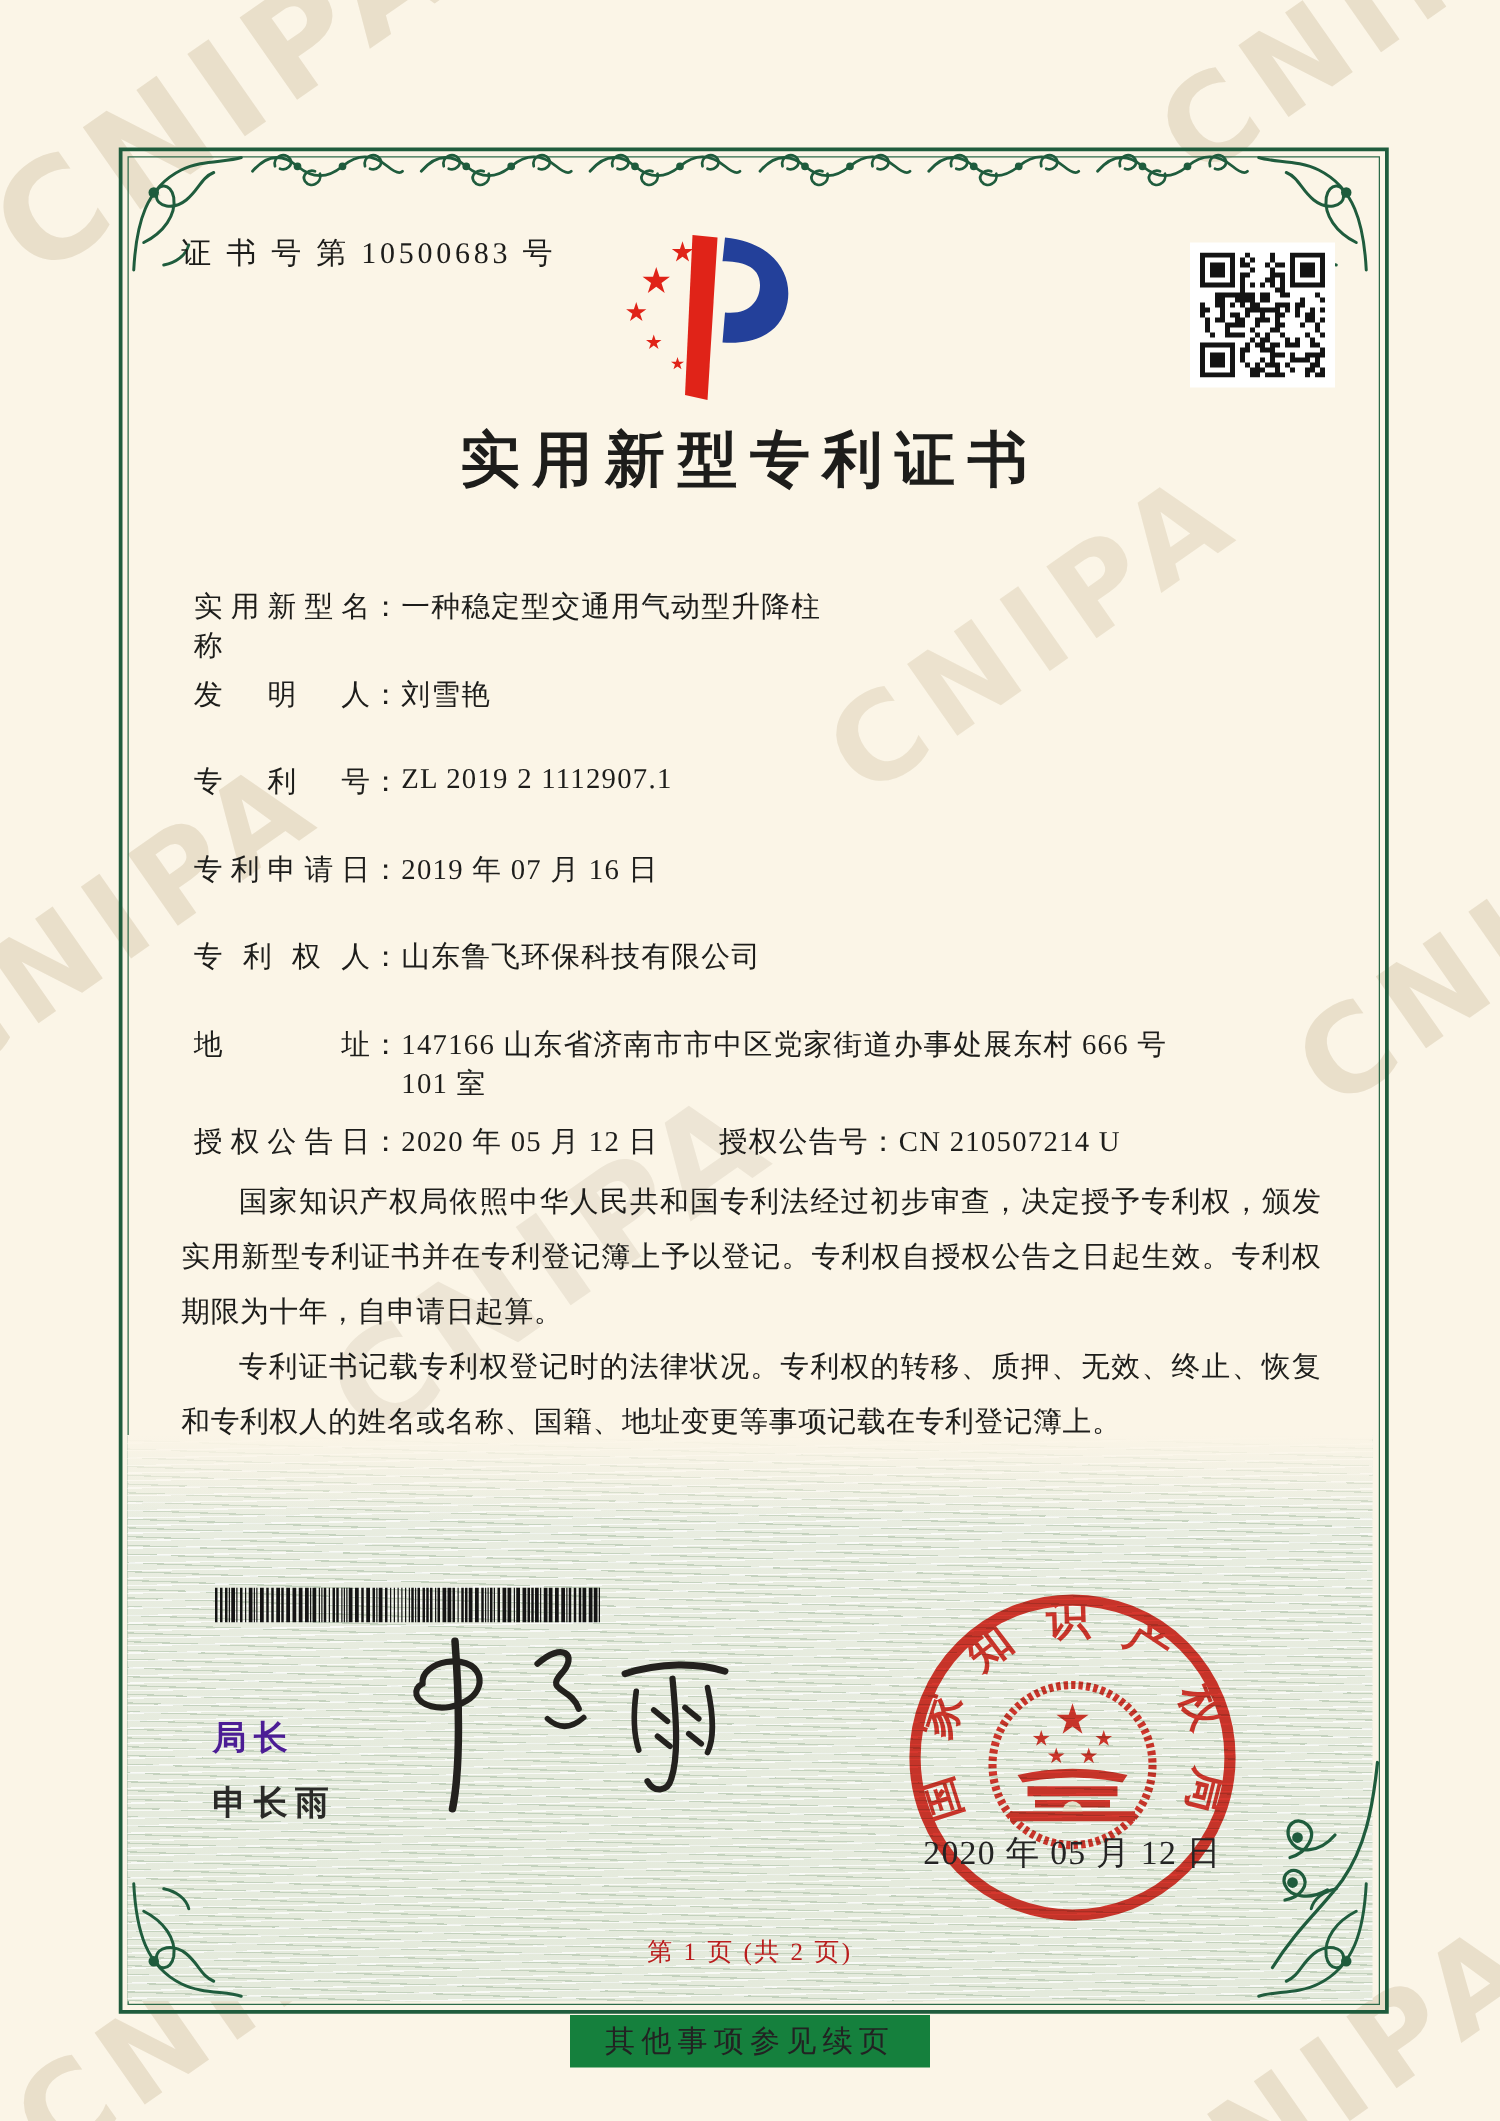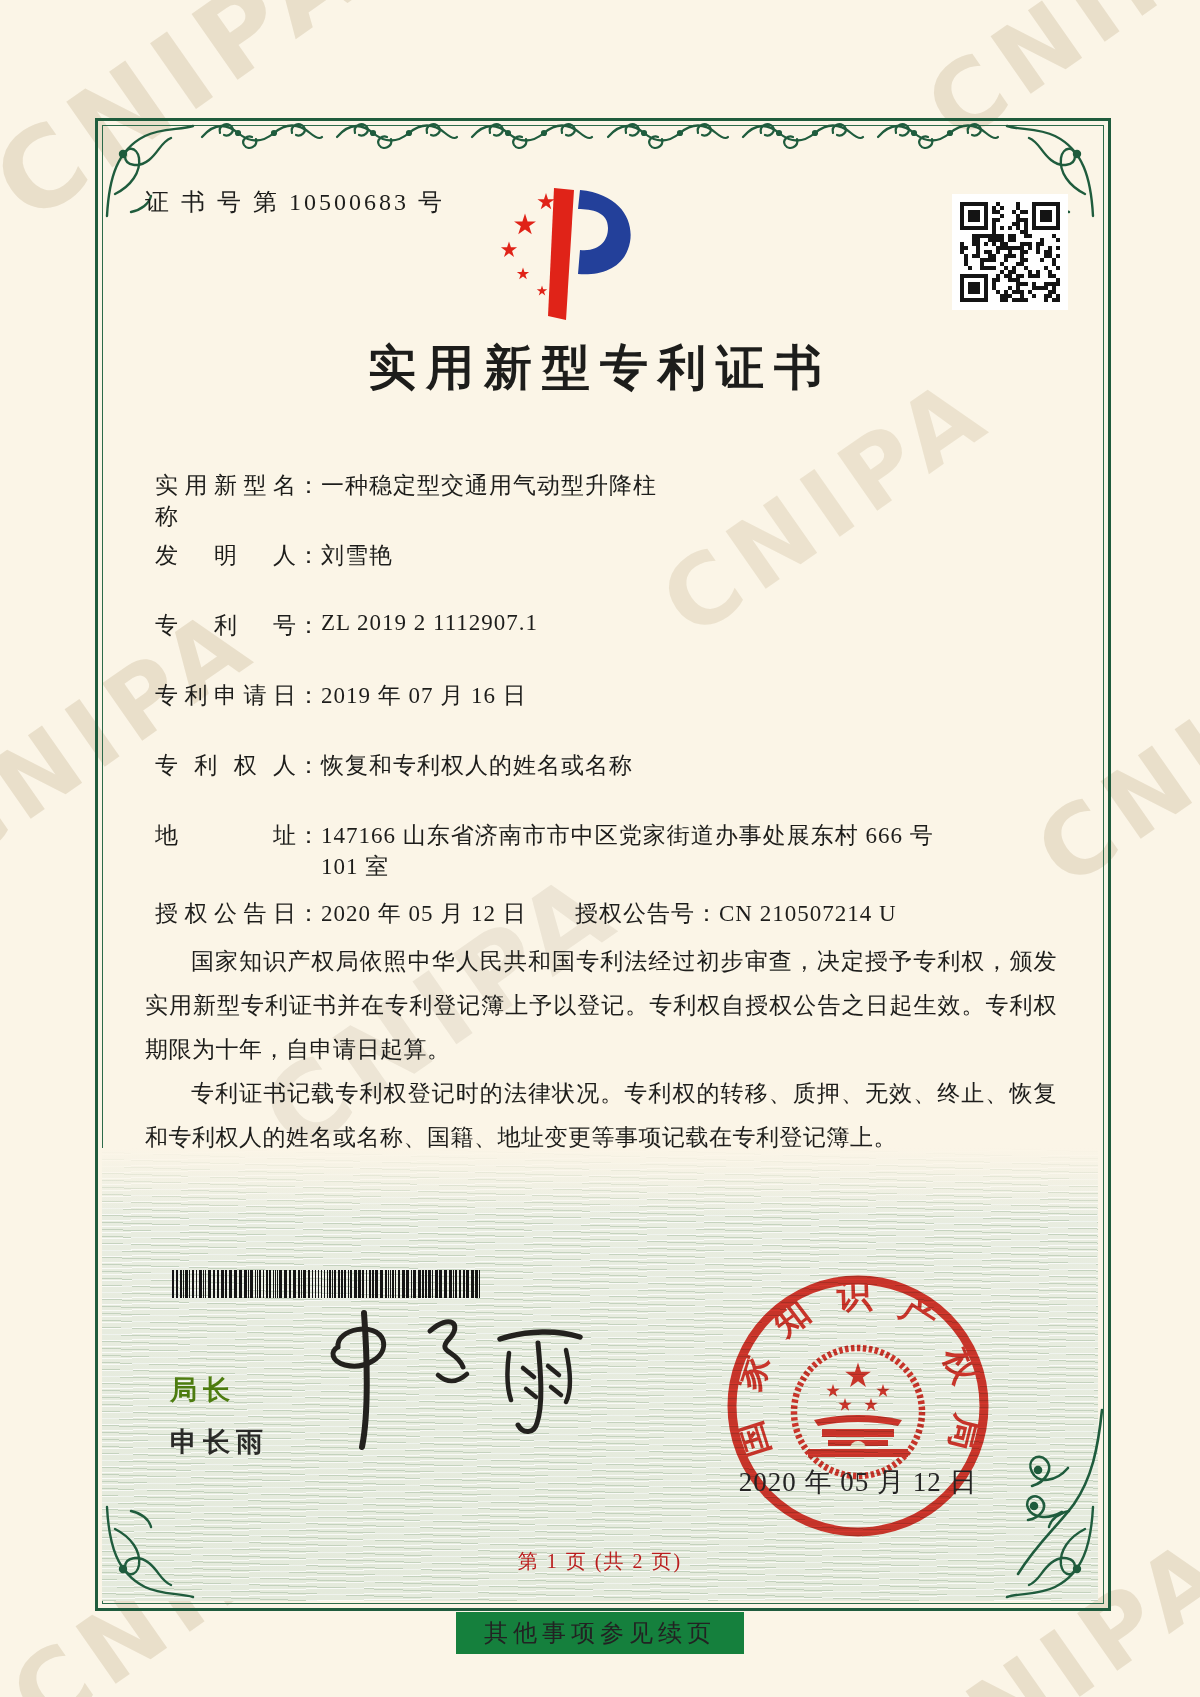--- a/index.html
+++ b/index.html
@@ -49,21 +49,21 @@
   .fvalue{display:inline-block;vertical-align:top;max-width:700px;}
   .pair2{position:absolute;left:420px;top:0;white-space:nowrap;}
   .r1{top:470px}.r2{top:540px}.r3{top:610px}.r4{top:680px}.r5{top:750px}.r6{top:820px}.r7{top:898px}
   
   .paragraphs{position:absolute;left:145px;top:940px;width:912px;font-size:23px;line-height:44px;
               text-align:justify;letter-spacing:0.5px;}
   .paragraphs p{margin:0;text-indent:2em;}
   
   .barcode{position:absolute;left:172px;top:1270px;line-height:0;}
   .director-title{position:absolute;left:170px;top:1372px;font-family:"DejaVu Sans","Liberation Sans",sans-serif;
-                  font-weight:700;font-size:27px;letter-spacing:6px;color:#4d7c0f;}
+                  font-weight:700;font-size:27px;letter-spacing:6px;color:#4c1d95;}
   .director-name{position:absolute;left:170px;top:1424px;font-family:"DejaVu Sans","Liberation Sans",sans-serif;
                  font-weight:700;font-size:27px;letter-spacing:6px;color:#2a2a28;}
   .signature{position:absolute;left:280px;top:1295px;}
   .seal{position:absolute;left:706px;top:1254px;mix-blend-mode:multiply;}
   .seal-date{position:absolute;left:706px;top:1464px;width:304px;text-align:center;
              font-size:27px;letter-spacing:1px;color:#242424;}
   .flourish-br{position:absolute;left:1008px;top:1408px;line-height:0;}
   .page-info{position:absolute;left:0;top:1548px;width:100%;text-align:center;font-size:20px;
              letter-spacing:2px;color:#b91c1c;}
   .bottom-note{position:absolute;left:0;top:1612px;width:100%;text-align:center;}
@@ -169,21 +169,21 @@
   <div class="field-row r2">
     <span class="flabel">发明人</span><span class="colon">：</span><span class="fvalue">刘雪艳</span>
   </div>
   <div class="field-row r3">
     <span class="flabel">专利号</span><span class="colon">：</span><span class="fvalue">ZL 2019 2 1112907.1</span>
   </div>
   <div class="field-row r4">
     <span class="flabel">专利申请日</span><span class="colon">：</span><span class="fvalue">2019 年 07 月 16 日</span>
   </div>
   <div class="field-row r5">
-    <span class="flabel">专利权人</span><span class="colon">：</span><span class="fvalue">恢复和专利权人的姓名或名称</span>
+    <span class="flabel">专利权人</span><span class="colon">：</span><span class="fvalue">山东鲁飞环保科技有限公司</span>
   </div>
   <div class="field-row r6">
     <span class="flabel">地址</span><span class="colon">：</span><span class="fvalue"><span>147166 山东省济南市市中区党家街道办事处展东村 666 号</span><br><span>101 室</span></span>
   </div>
   <div class="field-row r7">
     <span class="flabel">授权公告日</span><span class="colon">：</span><span class="fvalue">2020 年 05 月 12 日</span>
     <span class="pair2"><span>授权公告号</span><span class="colon">：</span><span>CN 210507214 U</span></span>
   </div>
 
   <div class="paragraphs">

